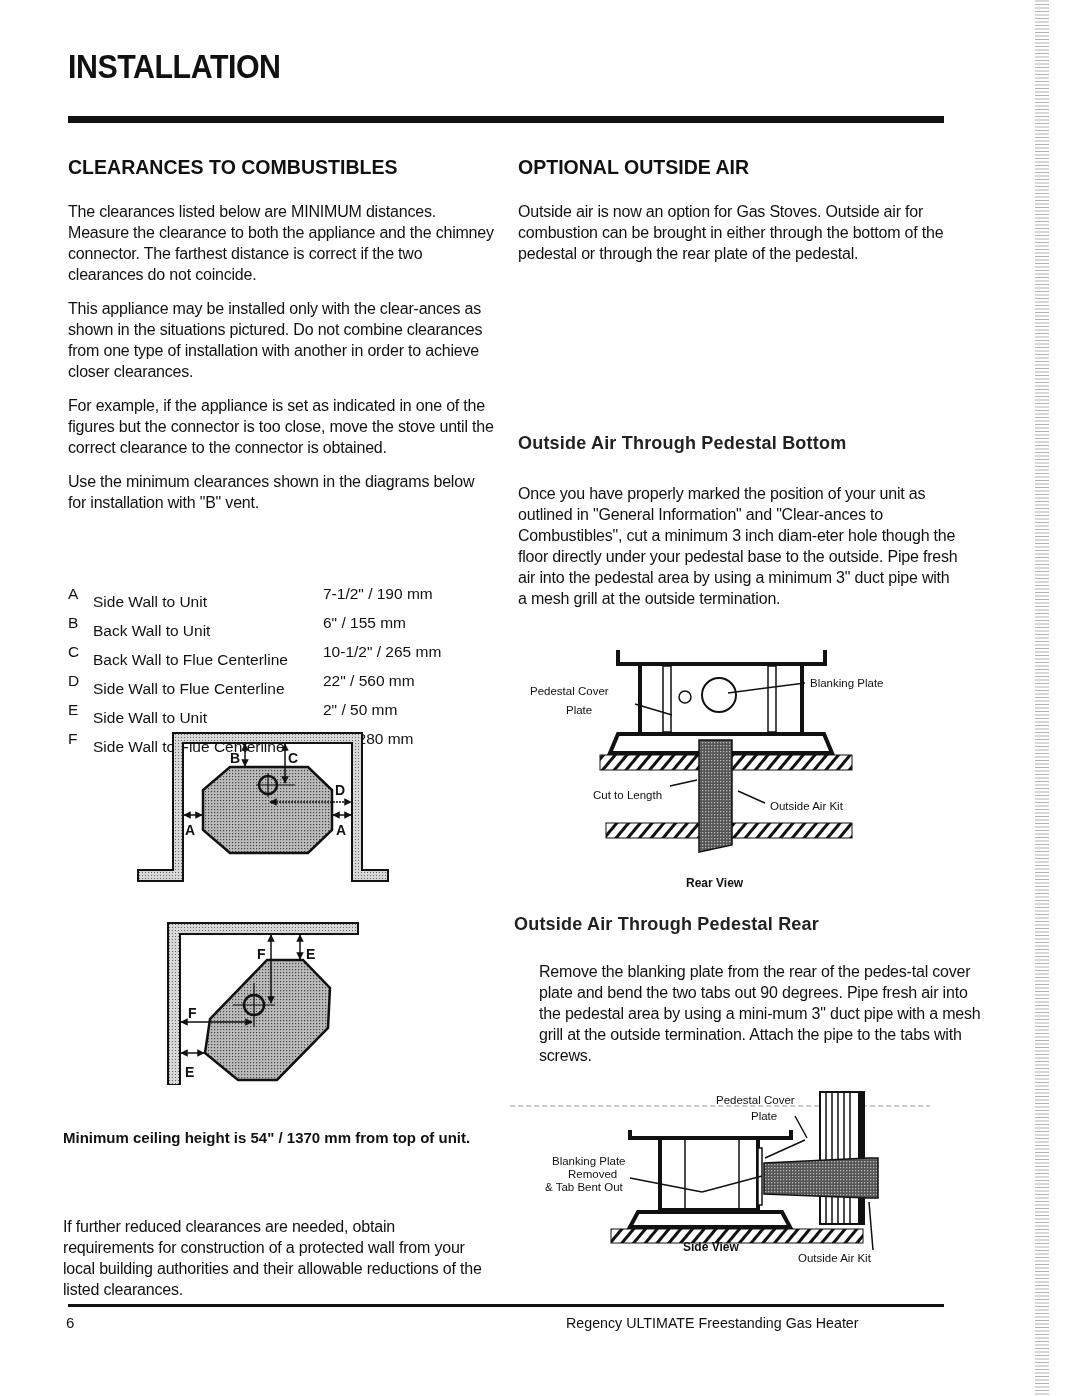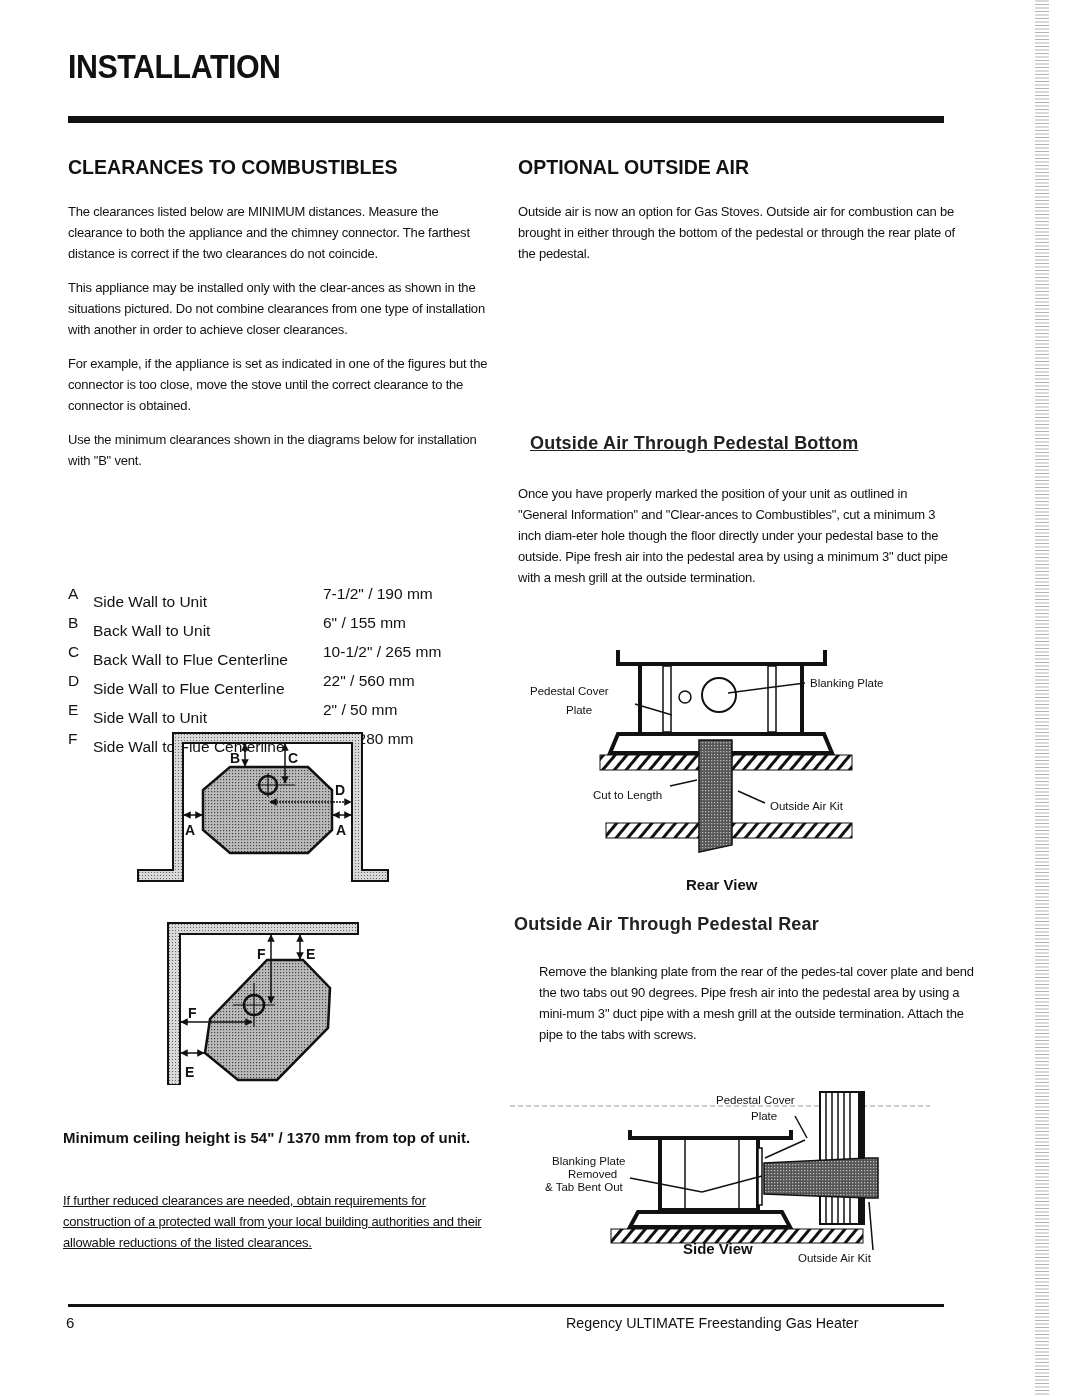--- a/index.html
+++ b/index.html
@@ -1,29 +1,29 @@
 <!DOCTYPE html>
 <html><head>
 <meta charset="utf-8">
 <style>
   html, body { margin:0; padding:0; background:#fff; }
   body { width:1080px; height:1396px; position:relative; overflow:hidden; color:#111; font-family:"Liberation Sans", sans-serif; }
   .abs { position:absolute; }
   .title { left:68px; top:48px; font-size:33px; font-weight:bold; letter-spacing:-0.5px; transform:scaleX(0.92); transform-origin:left; }
   .rule-top { left:68px; top:116px; width:876px; height:7px; background:#111; }
   .h2 { font-size:21px; font-weight:bold; transform:scaleX(0.93); transform-origin:left; white-space:nowrap; }
-  .p { font-size:13px; line-height:21px; letter-spacing:-0.2px; }
+  .p { font-size:16px; line-height:21px; letter-spacing:-0.2px; }
   .p p { margin:0 0 13px 0; }
   .h3 { font-size:18px; font-weight:bold; color:#222; letter-spacing:0.2px; }
   .tbl { left:68px; top:583px; font-size:15.5px; line-height:21px; }
   .tbl .row { display:flex; }
   .tbl .k { width:25px; }
   .tbl .d { width:230px;margin-top:8px; }
   .bold { font-weight:bold; }
-  .caption { font-size:15px; font-weight:bold;text-align:center; }
+  .caption { font-size:12px; font-weight:bold;text-align:center; }
   .lbl { font-size:11.5px; fill:#111; font-family:"Liberation Sans", sans-serif; }
   .dlbl { font-size:14px; font-weight:bold; fill:#111; font-family:"Liberation Sans", sans-serif; }
   .rule-bot { left:68px; top:1304px; width:876px; height:3px; background:#111; }
   .footer { top:1314px; font-size:15px; }
   .edge { left:1035px; top:0; width:14px; height:1396px;
     background: repeating-linear-gradient(180deg,#ccc 0 2px,#fff 2px 4px,#999 4px 5px,#fff 5px 7px); opacity:0.75; }
 </style>
 </head>
 <body>
 
@@ -119,29 +119,29 @@
   <line x1="140" y1="20" x2="140" y2="44" stroke="#111" stroke-width="1.5" marker-start="url(#ah)" marker-end="url(#ah)"></line>
   <line x1="21" y1="107" x2="92" y2="107" stroke="#111" stroke-width="1.5" marker-start="url(#ah)" marker-end="url(#ah)"></line>
   <line x1="21" y1="138" x2="44" y2="138" stroke="#111" stroke-width="1.5" marker-start="url(#ah)" marker-end="url(#ah)"></line>
   <text class="dlbl" x="97" y="44">F</text>
   <text class="dlbl" x="146" y="44">E</text>
   <text class="dlbl" x="28" y="103">F</text>
   <text class="dlbl" x="25" y="162">E</text>
 </svg>
 
 <div class="abs bold" style="left:63px;top:1128px;width:430px;font-size:15px;line-height:19px;">Minimum ceiling height is 54" / 1370 mm from top of unit.</div>
-<div class="abs p" style="left:63px;top:1190px;width:420px;text-decoration:underline;">If further reduced clearances are needed, obtain requirements for construction of a protected wall from your local building authorities and their allowable reductions of the listed clearances.</div>
+<div class="abs p" style="left:63px;top:1216px;width:420px;">If further reduced clearances are needed, obtain requirements for construction of a protected wall from your local building authorities and their allowable reductions of the listed clearances.</div>
 
 <div class="abs h2" style="left:518px;top:155px;">OPTIONAL OUTSIDE AIR</div>
 
 <div class="abs p" style="left:518px;top:201px;width:440px;">
   <p>Outside air is now an option for Gas Stoves. Outside air for combustion can be brought in either through the bottom of the pedestal or through the rear plate of the pedestal.</p>
 </div>
 
-<div class="abs h3" style="left:530px;top:433px;text-decoration:underline;">Outside Air Through Pedestal Bottom</div>
+<div class="abs h3" style="left:518px;top:433px;">Outside Air Through Pedestal Bottom</div>
 <div class="abs p" style="left:518px;top:483px;width:440px;">Once you have properly marked the position of your unit as outlined in "General Information" and "Clear-ances to Combustibles", cut a minimum 3 inch diam-eter hole though the floor directly under your pedestal base to the outside.  Pipe fresh air into the pedestal area by using a minimum 3" duct pipe with a mesh grill at the outside termination.</div>
 
 <svg class="abs" style="left:510px;top:640px;" width="420" height="230" viewBox="0 0 420 230">
   <defs>
     <pattern id="hatchR" width="9" height="9" patternUnits="userSpaceOnUse" patternTransform="rotate(40)">
       <rect width="9" height="9" fill="#fff"></rect>
         <rect width="3" height="9" fill="#111"></rect>
     </pattern>
     <pattern id="mesh" width="3" height="3" patternUnits="userSpaceOnUse">
       <rect width="3" height="3" fill="#555"></rect>

